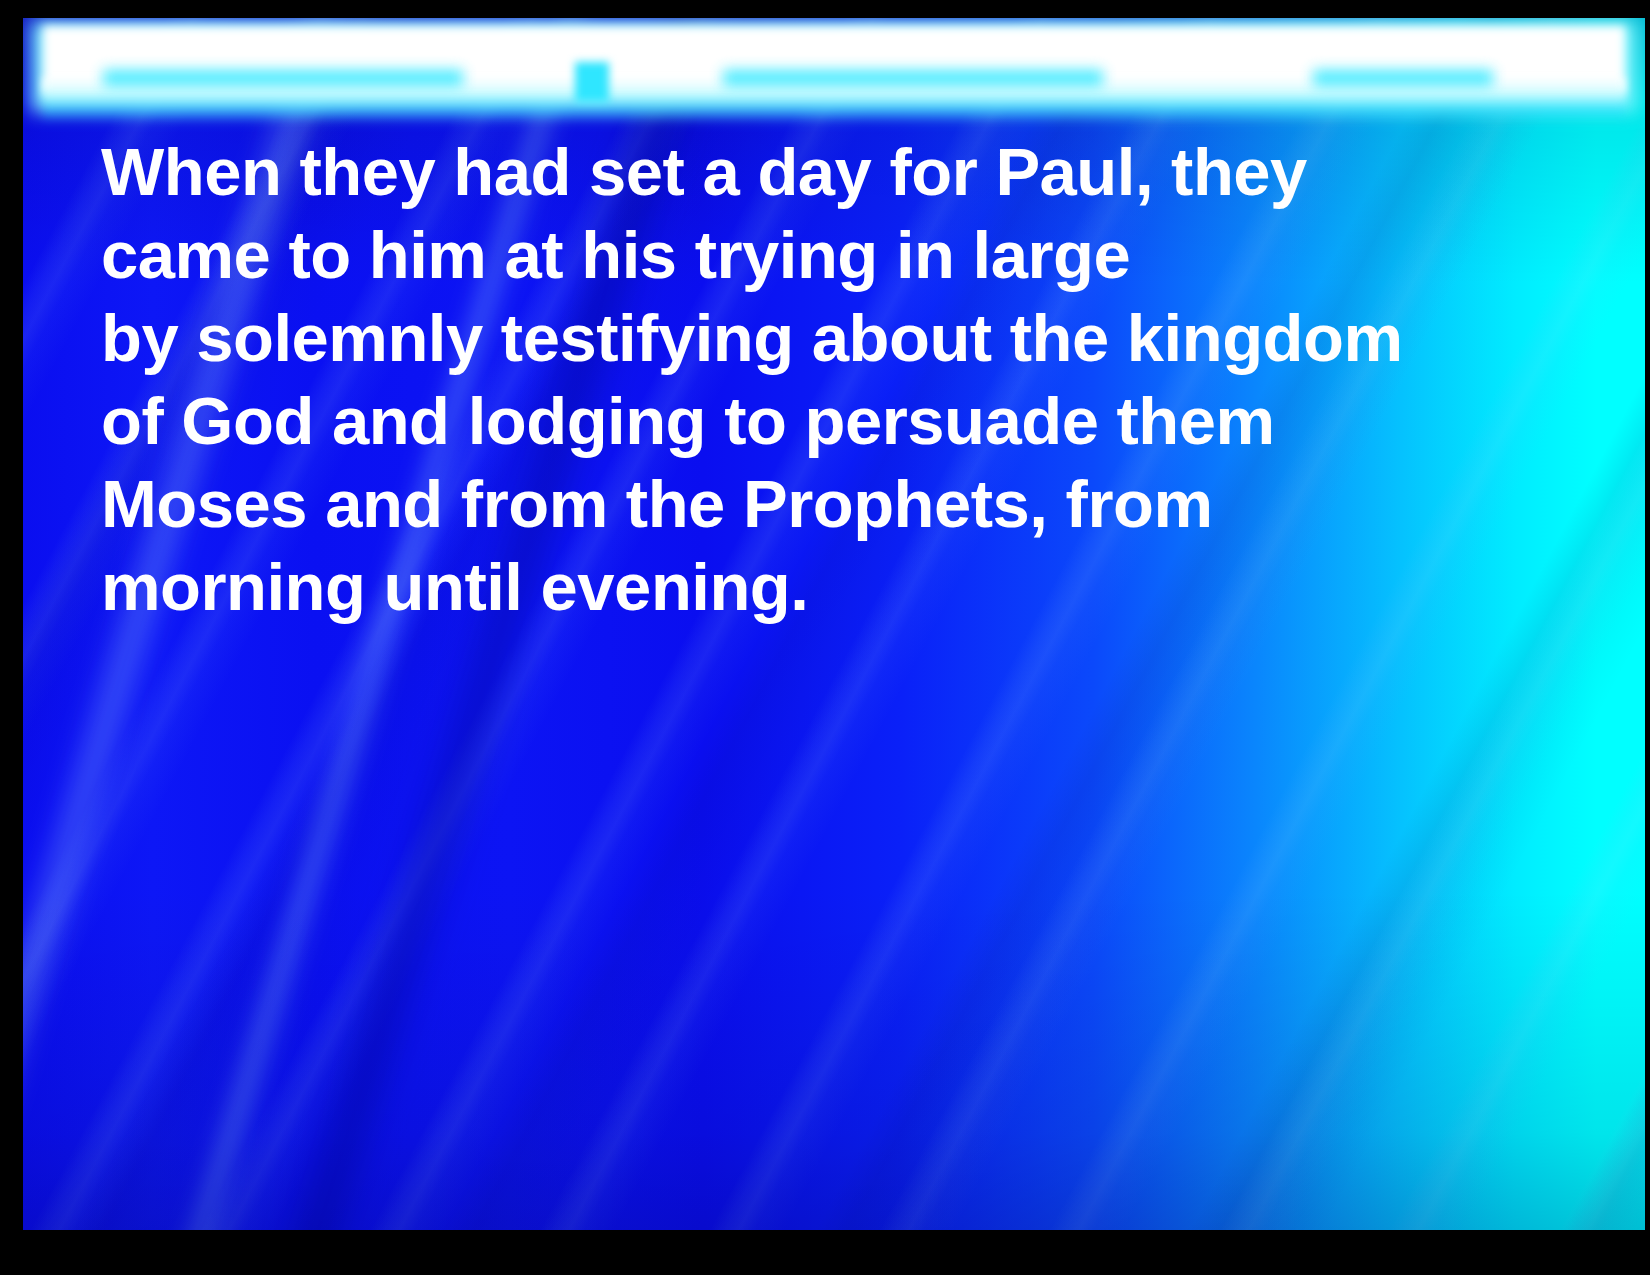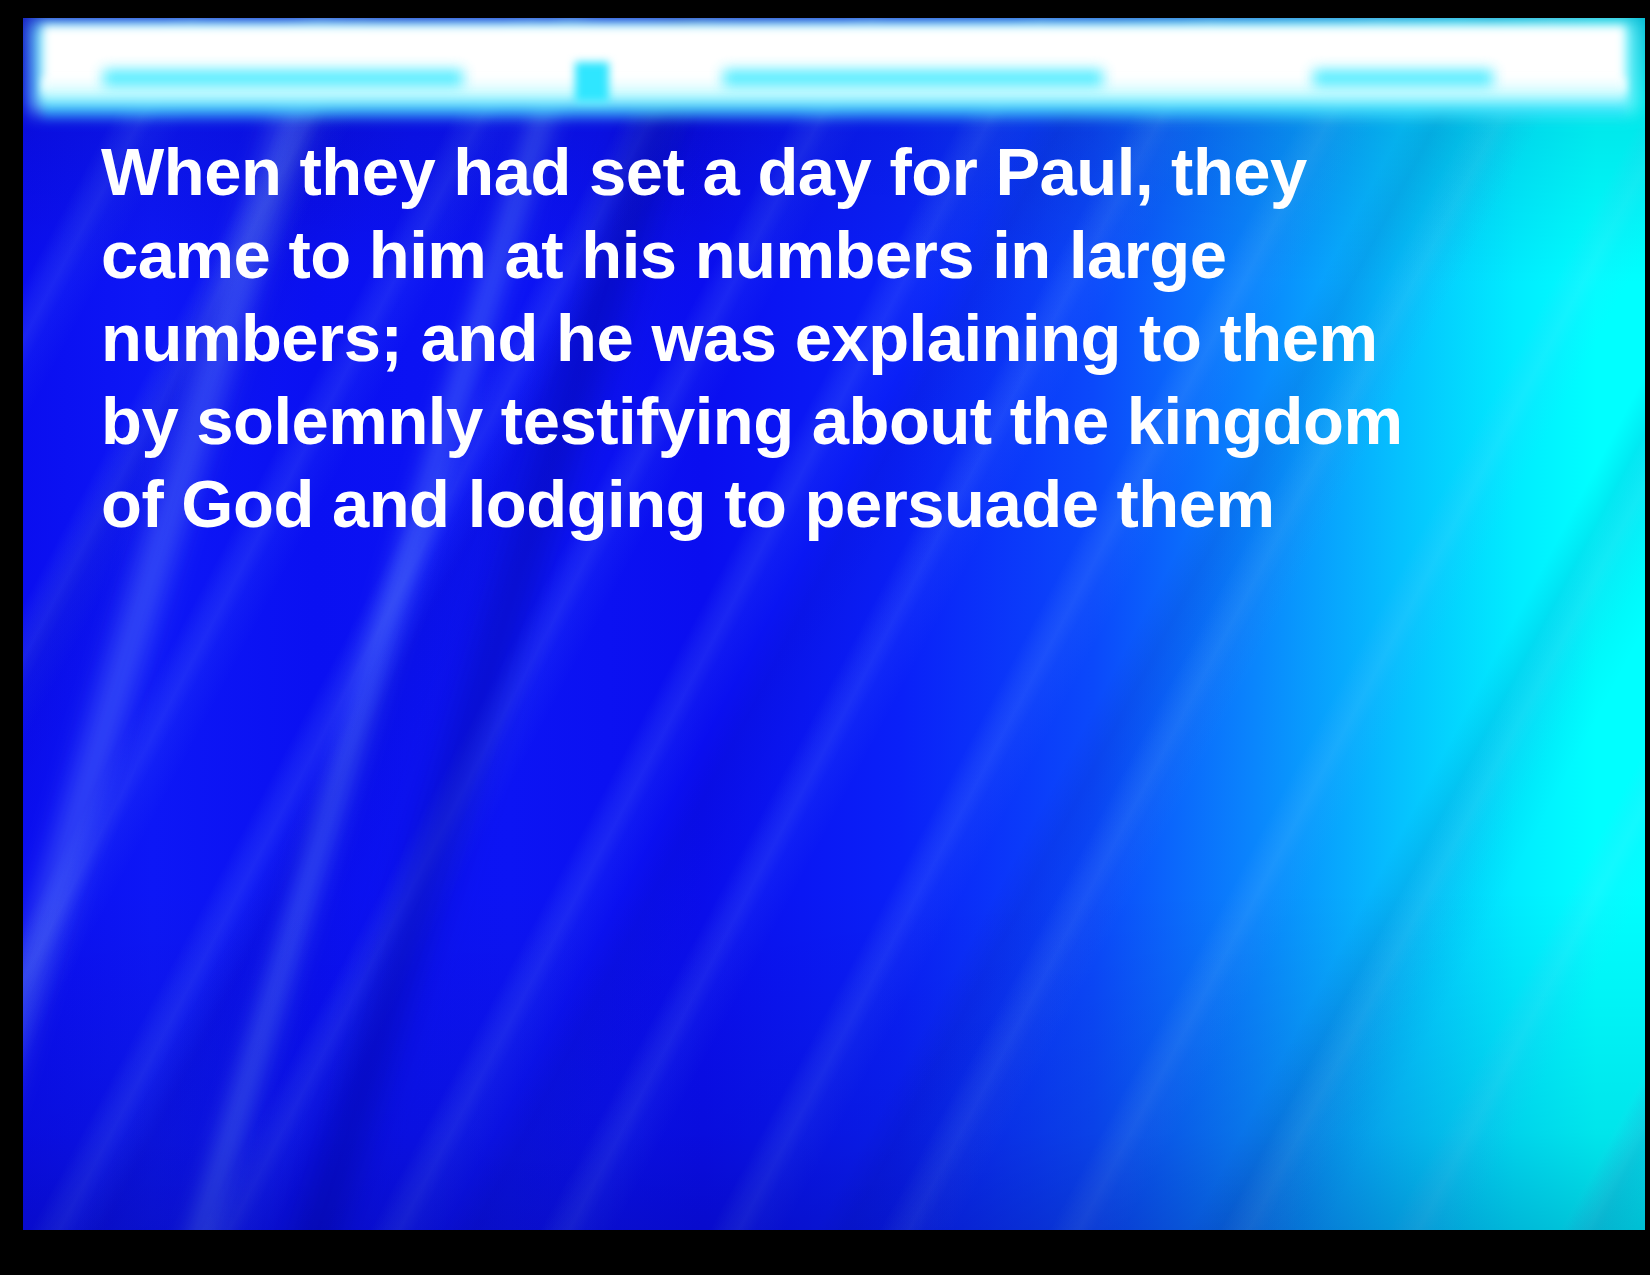--- a/index.html
+++ b/index.html
@@ -256,24 +256,25 @@
     <div class="top-glow-outer"></div>
     <div class="top-glow-core"></div>
     <div class="top-glow-fade"></div>
     <div class="top-glow-streak tgs1"></div>
     <div class="top-glow-streak tgs2"></div>
     <div class="top-glow-streak tgs3"></div>
     <div class="tgs-notch"></div>
 
     <div id="verse-block">
       <div class="verse-line">When they had set a day for Paul, they</div>
-      <div class="verse-line">came to him at his numbers in large</div>
-      <div class="verse-line">numbers; and he was explaining to them</div>
+      <div class="verse-line">came to him at his trying in large</div>
       <div class="verse-line">by solemnly testifying about the kingdom</div>
       <div class="verse-line">of God and lodging to persuade them</div>
+      <div class="verse-line">Moses and from the Prophets, from</div>
+      <div class="verse-line">morning until evening.</div>
     </div>
 
   </div>
 
   <div class="frame frame-top"></div>
   <div class="frame frame-bottom"></div>
   <div class="frame frame-left"></div>
   <div class="frame frame-right"></div>
 
 </div>

